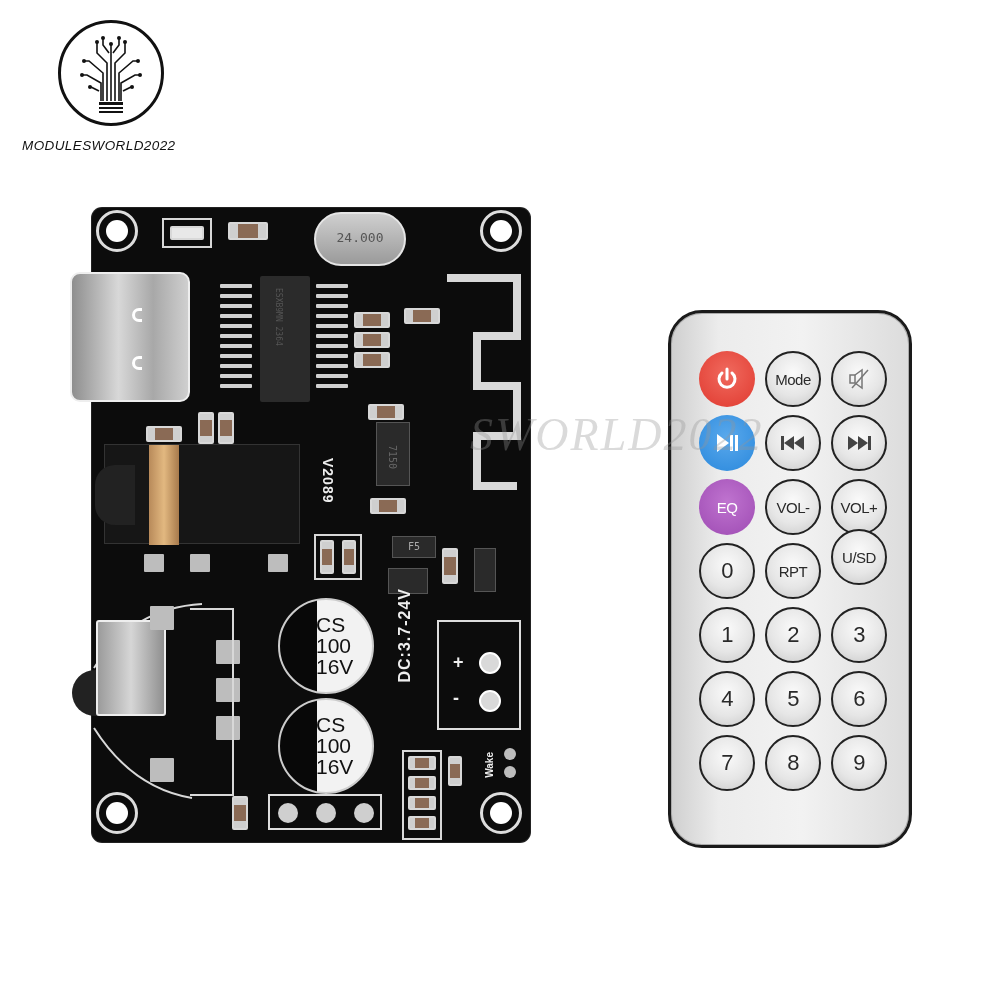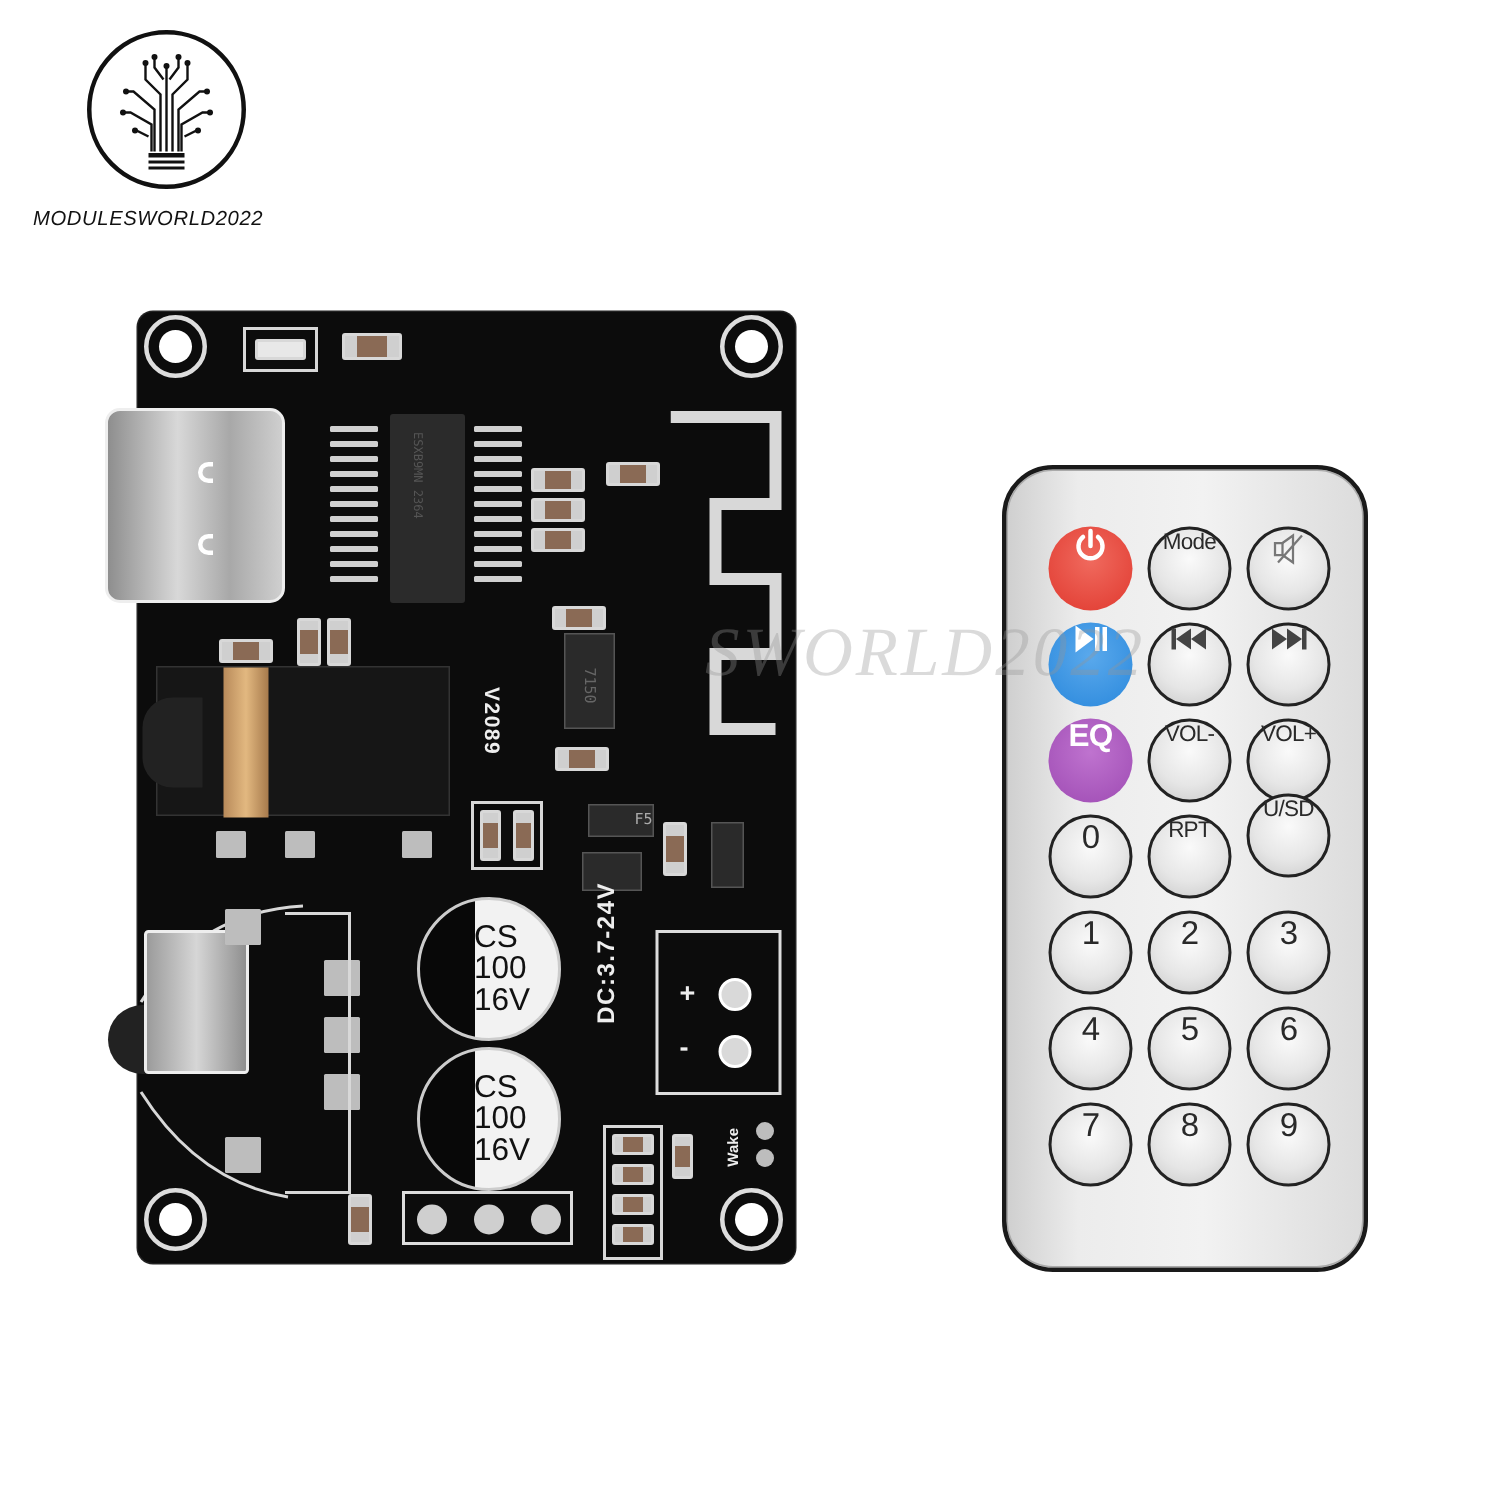--- a/index.html
+++ b/index.html
@@ -51,29 +51,29 @@
   .term-dot { position: absolute; left: 40px; width: 22px; height: 22px; border-radius: 50%; background: #d9d9d9; border: 2px solid #fff; }
   .term-sign { position: absolute; left: 14px; font-size: 18px; font-weight: bold; color: #eee; }
 
   .header3 { position: absolute; left: 176px; top: 586px; width: 114px; height: 36px; border: 2px solid #ddd; }
   .header3 .p { position: absolute; top: 7px; width: 20px; height: 20px; border-radius: 50%; background: #cfcfcf; }
 
   .ir { position: absolute; left: 4px; top: 412px; width: 70px; height: 96px; background: linear-gradient(90deg,#9b9b9b,#d6d6d6,#8f8f8f); border: 2px solid #eee; border-radius: 3px; }
   .ir-dome { position: absolute; left: -20px; top: 462px; width: 26px; height: 46px; background: #222; border-radius: 23px 0 0 23px; }
 
   .chip-small { position: absolute; background: #2a2a2a; border: 1px solid #555; }
-  .chip-small-text { font-size: 10px; color: #666; font-family: "DejaVu Sans Mono", monospace; text-align: right; display: block; }
+  .chip-small-text { font-size: 10px; color: #666; font-family: "DejaVu Sans Mono", monospace; text-align: center; display: block; }
 
   
   .remote { position: absolute; left: 668px; top: 310px; width: 244px; height: 538px; background: linear-gradient(90deg,#cfcfcf 0%,#ececec 20%,#f2f2f2 55%,#dcdcdc 100%); border: 3px solid #1a1a1a; border-radius: 34px; box-shadow: inset 0 0 0 1px #aaa; }
-  .btn { position: absolute; width: 56px; height: 56px; border-radius: 50%; border: 2px solid #222; background: radial-gradient(circle at 50% 38%, #fafafa 0%, #e6e6e6 55%, #c8c8c8 100%); display: flex; justify-content: center; font-family: "Liberation Sans", sans-serif; color: #2a2a2a; cursor: pointer; }
+  .btn { position: absolute; width: 56px; height: 56px; border-radius: 50%; border: 2px solid #222; background: radial-gradient(circle at 50% 38%, #fafafa 0%, #e6e6e6 55%, #c8c8c8 100%); display: flex; align-items: center; justify-content: center; font-family: "Liberation Sans", sans-serif; color: #2a2a2a; cursor: pointer; }
   .btn.colored { border: none; }
   .btn-label { font-size: 15px; font-weight: normal; letter-spacing: -0.5px; }
   .btn-label.num { font-size: 22px; }
-  .btn-label.white { color: #fff; font-weight: bold; font-size: 21px; }
+  .btn-label.white { color: #fff; font-weight: normal; font-size: 15px; }
   .btn svg { display: block; }
   .tiny-label { position: absolute; font-size: 6px; color: #555; }
 </style>
 </head>
 <body>
 
 <div class="logo">
   <div class="logo-circle">
     <svg width="100" height="100" viewBox="0 0 100 100">
       <g stroke="#111" stroke-width="1.6" fill="none">
@@ -114,20 +114,23 @@
 
   <div class="hole" style="left:4px;top:2px;"></div>
   <div class="hole" style="left:388px;top:2px;"></div>
   <div class="hole" style="left:4px;top:584px;"></div>
   <div class="hole" style="left:388px;top:584px;"></div>
 
   <div class="silk" style="left:70px;top:10px;width:50px;height:30px;"></div>
   <div class="smd" style="left:78px;top:18px;width:34px;height:14px;background:#e8e8e8;"></div>
   <div class="smd" style="left:136px;top:14px;width:40px;height:18px;"></div>
 
+  <div class="crystal">
+    <div class="crystal-label">24.000</div>
+  </div>
 
   <div class="usbc">
     <div class="c" style="top:34px;"></div>
     <div class="c" style="top:82px;"></div>
   </div>
 
   <div class="chip">
     <span class="chip-text">ESXB9MN 2364</span>
   </div>
   <div>

